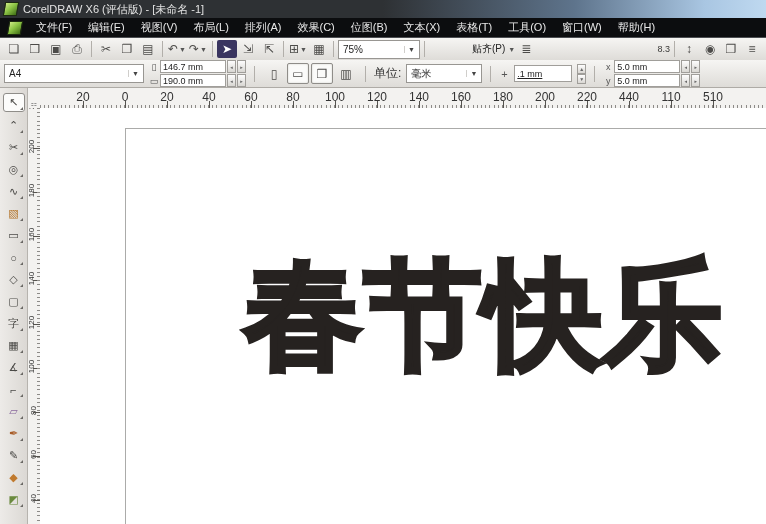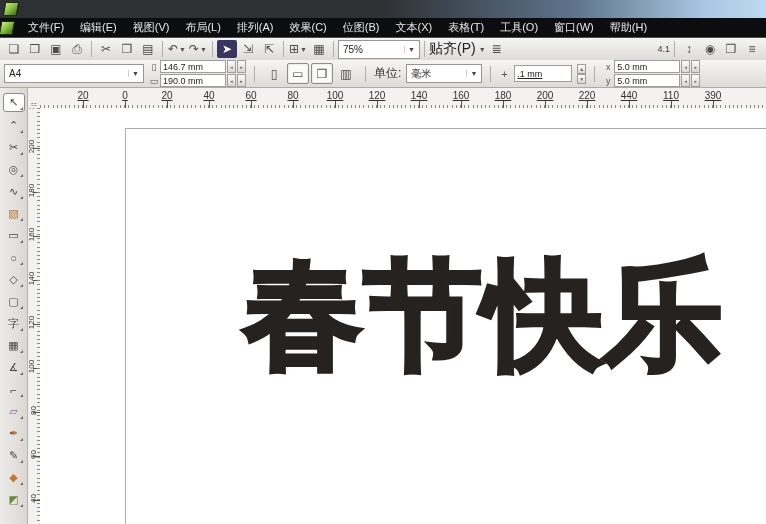--- a/index.html
+++ b/index.html
@@ -14,21 +14,21 @@
     background:linear-gradient(90deg,#2e3134 0%,#2e3134 50%,#5e748c 75%,#a9c6e2 92%,#bfd9f0 100%);
     display:flex;align-items:center;gap:5px;padding-left:4px;
     color:#e3e3e3;font-size:11px;
   }
   .app-logo{width:12px;height:12px;flex:0 0 auto;
     background:linear-gradient(135deg,#cdea84 0%,#8cc445 45%,#3f6d15 100%);
     border:1px solid #1d2a10;transform:skewX(-10deg);}
   
   .menubar{
     position:absolute;left:0;top:18px;right:0;height:19px;background:#0c0d0f;
-    display:flex;align-items:center;padding-left:0;color:#e8e8e8;font-size:11px;
+    display:flex;align-items:center;padding-left:8px;color:#e8e8e8;font-size:11px;
   }
   .menubar .app-logo{margin-right:6px;}
   .menu-item{padding:2px 8px;white-space:nowrap;cursor:default;}
   
   .stdbar,.propbar{
     position:absolute;left:0;right:0;
     background:linear-gradient(#f6f5f3,#dedcd8);
     border-bottom:1px solid #aeaba6;
     display:flex;align-items:center;padding:0 4px;
   }
@@ -58,21 +58,21 @@
   .spin-ud{display:flex;flex-direction:column;width:9px;}
   .spin-ud div{height:8px;background:linear-gradient(#fdfdfd,#d9d7d3);border:1px solid #a09e9a;
     font-size:5px;color:#666;display:flex;align-items:center;justify-content:center;}
   
   .corner{position:absolute;left:28px;top:88px;width:12px;height:20px;background:#f3f2f0;
     border-bottom:1px solid #a8a6a2;font-size:7px;color:#777;display:flex;align-items:flex-end;justify-content:center;}
   .hruler{position:absolute;left:40px;top:88px;right:0;height:20px;background:#f3f2f0;
     border-bottom:1px solid #a8a6a2;overflow:hidden;}
   .hruler::after{content:"";position:absolute;left:0;right:0;bottom:0;height:3px;
     background:repeating-linear-gradient(90deg,#8d8b88 0 1px,transparent 1px 4.2px);}
-  .hlab{position:absolute;top:2px;transform:translateX(-50%);font-size:10px;color:#333;text-decoration:underline;}
+  .hlab{position:absolute;top:2px;transform:translateX(-50%);font-size:12px;color:#333;}
   .htick{position:absolute;bottom:0;width:1px;height:7px;background:#55534f;}
   .vruler{position:absolute;left:28px;top:108px;width:12px;bottom:0;background:#f3f2f0;
     border-right:1px dotted #9b9995;overflow:hidden;}
   .vruler::after{content:"";position:absolute;top:0;bottom:0;right:0;width:3px;
     background:repeating-linear-gradient(#8d8b88 0 1px,transparent 1px 4.2px);}
   .vlab{position:absolute;right:2px;font-size:8px;color:#333;
     transform:rotate(-90deg);transform-origin:center;}
   .vtick{position:absolute;right:0;height:1px;width:7px;background:#55534f;}
   
   .toolbox{position:absolute;left:0;top:88px;width:27px;bottom:0;
@@ -92,20 +92,21 @@
     font-family:"DejaVu Sans","Liberation Sans",sans-serif;
     font-size:118px;font-weight:bold;line-height:1;letter-spacing:2px;
     color:#262220;-webkit-text-stroke:4px #262220;white-space:nowrap;cursor:default;
   }
 </style>
 </head>
 <body>
 
 <div class="titlebar">
   <div class="app-logo"></div>
+  <span>CorelDRAW X6 (评估版) - [未命名 -1]</span>
 </div>
 
 <div class="menubar">
   <div class="app-logo"></div>
   <div id="menu-items" style="display:flex;">
       <div class="menu-item">文件(F)</div>
       <div class="menu-item">编辑(E)</div>
       <div class="menu-item">视图(V)</div>
       <div class="menu-item">布局(L)</div>
       <div class="menu-item">排列(A)</div>
@@ -171,27 +172,27 @@
         <div>▦</div>
       </div>
       <div class="tb-sep"></div>
     </div>
   <div class="select" style="width:72px;text-align:center;">
     <span>75%</span>
     <span class="sel-arrow">▼</span>
   </div>
   <div class="tb-sep"></div>
   <div style="display:flex;align-items:center;gap:2px;">
-    <span style="font-size:14px;color:#222;">贴齐(P)</span>
+    <span style="font-size:10px;color:#222;margin-left:43px;">贴齐(P)</span>
     <span class="dd-arrow">▼</span>
   </div>
   <div class="tb-btn">
     <span>≣</span>
   </div>
-  <span class="badge">4.1</span>
+  <span class="badge">8.3</span>
   <div class="tb-sep"></div>
   <div id="tb-right-icons" style="display:flex;align-items:center;gap:1px;">
       <div class="tb-btn">
         <div>↕</div>
       </div>
       <div class="tb-btn">
         <div>◉</div>
       </div>
       <div class="tb-btn">
         <div>❐</div>
@@ -283,21 +284,21 @@
     <div class="hlab" style="left: 463px;">180</div>
     <div class="htick" style="left: 463px;"></div>
     <div class="hlab" style="left: 505px;">200</div>
     <div class="htick" style="left: 505px;"></div>
     <div class="hlab" style="left: 547px;">220</div>
     <div class="htick" style="left: 547px;"></div>
     <div class="hlab" style="left: 589px;">440</div>
     <div class="htick" style="left: 589px;"></div>
     <div class="hlab" style="left: 631px;">110</div>
     <div class="htick" style="left: 631px;"></div>
-    <div class="hlab" style="left: 673px;">390</div>
+    <div class="hlab" style="left: 673px;">510</div>
     <div class="htick" style="left: 673px;"></div>
   </div>
 <div class="vruler" id="vruler">
     <div class="vlab" style="top: -10px;">220</div>
     <div class="vlab" style="top: 34px;">200</div>
     <div class="vtick" style="top: 40px;"></div>
     <div class="vlab" style="top: 78px;">180</div>
     <div class="vtick" style="top: 84px;"></div>
     <div class="vlab" style="top: 122px;">160</div>
     <div class="vtick" style="top: 128px;"></div>

